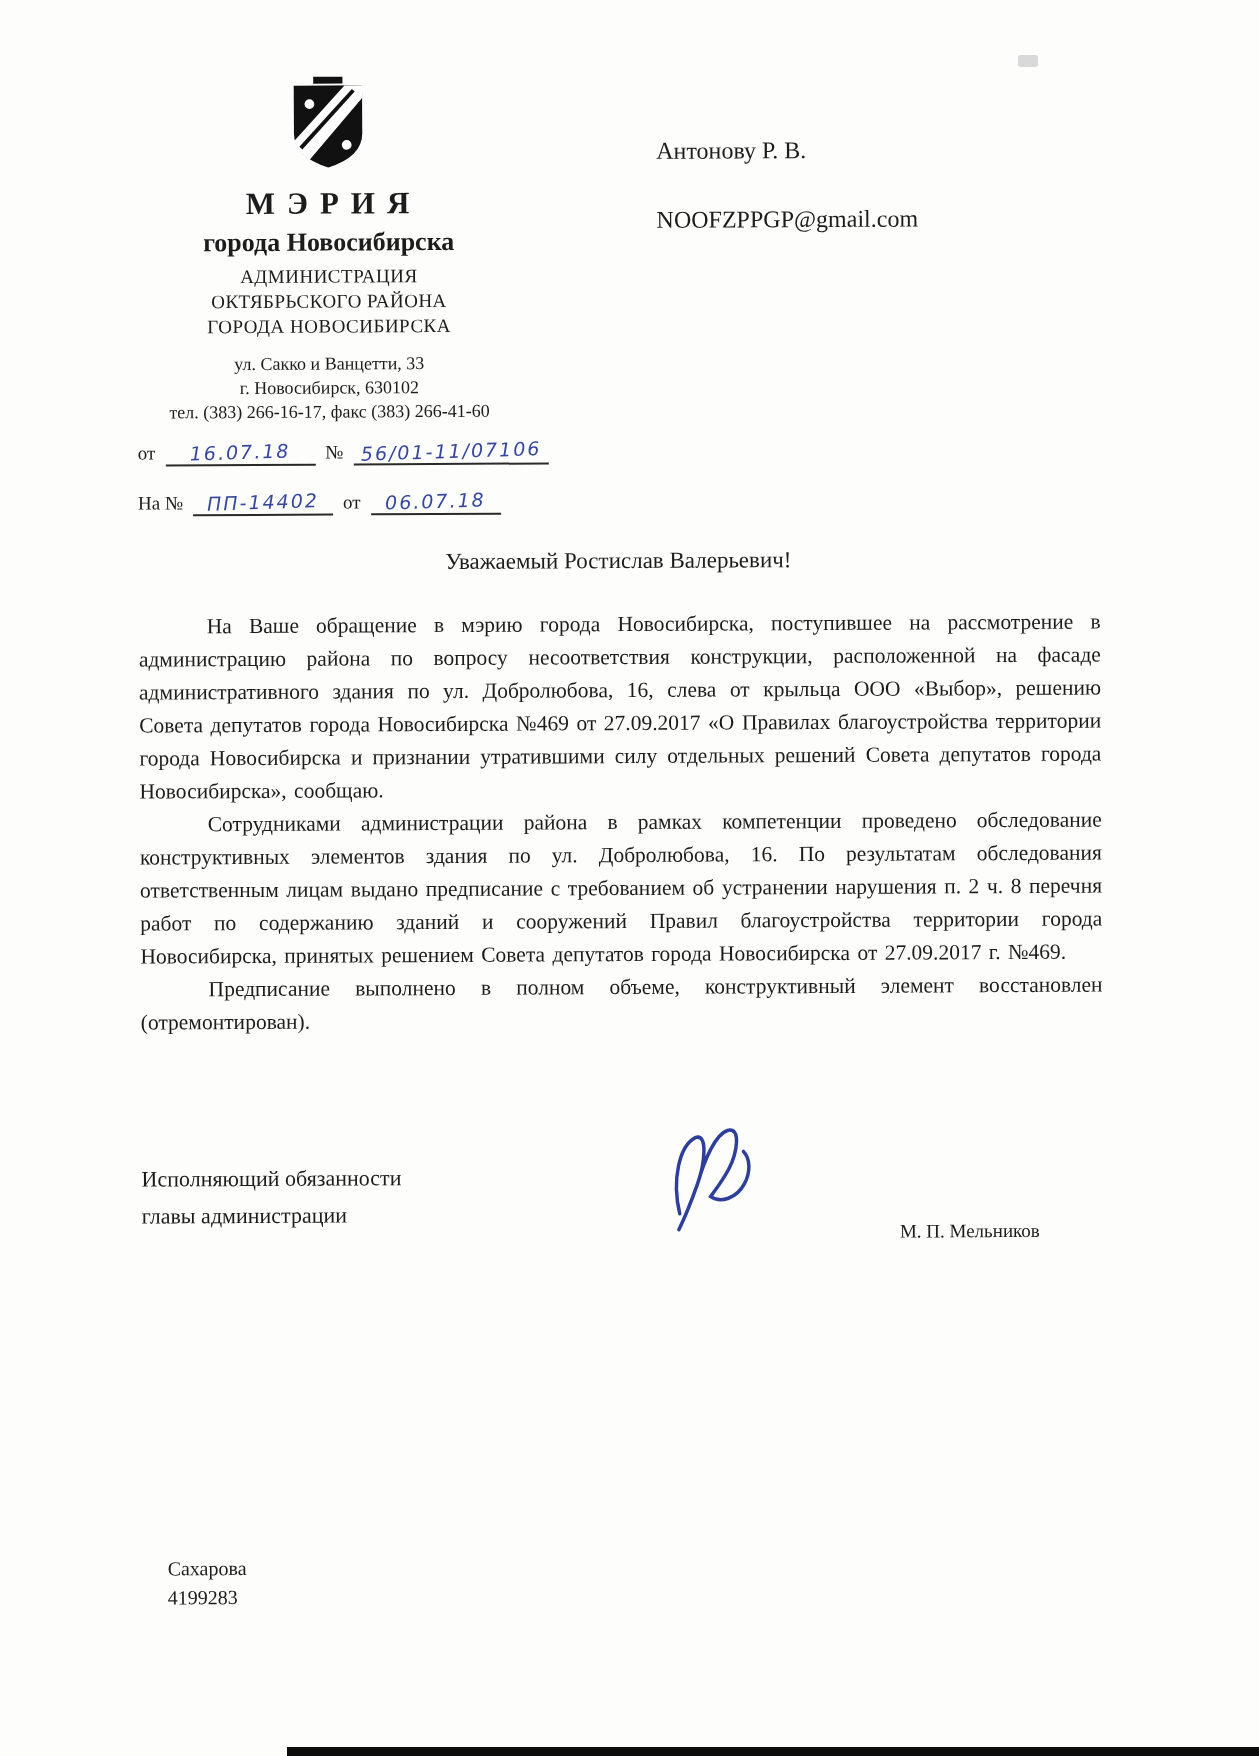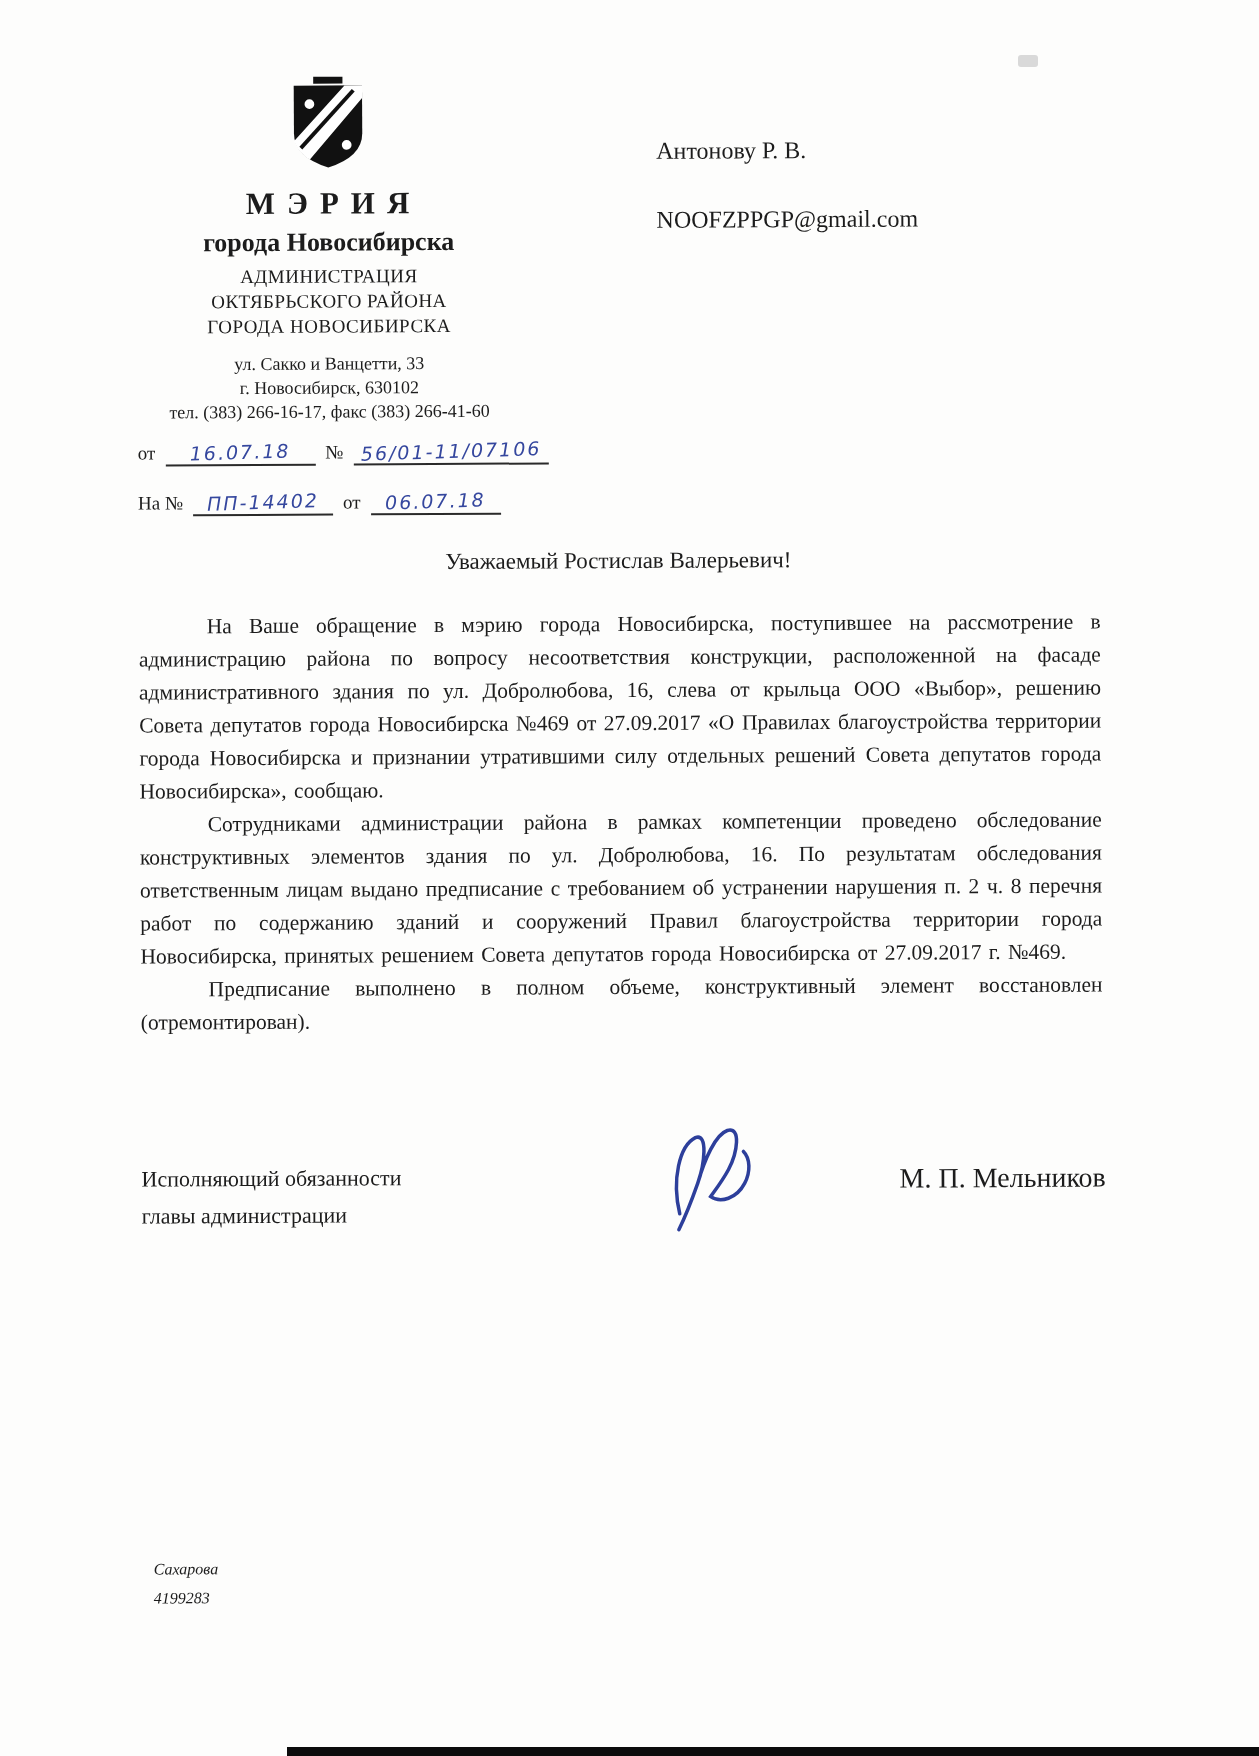--- a/index.html
+++ b/index.html
@@ -78,29 +78,28 @@
   .body-text p { text-indent: 68px; word-spacing: 2px; }
 
   
   .sig-position {
     position: absolute;
     left: 140px; top: 1158px;
     font-size: 22px;
     line-height: 37px;
   }
   .sig-scribble { position: absolute; left: 650px; top: 1118px; }
-  .sig-name { position: absolute; left: 898px; top: 1164px; font-size: 28px; }
+  .sig-name { position: absolute; left: 898px; top: 1222px; font-size: 19px; }
 
   
   .executor {
     position: absolute;
-    left: 150px; top: 1552px;
-    font-size: 16px;
+    left: 164px; top: 1552px;
+    font-size: 20px;
     line-height: 29px;
-    font-style: italic;
   }
 
   
   .scan-bar {
     position: absolute;
     left: 287px; top: 1747px;
     width: 972px; height: 9px;
     background: #0c0c0c;
   }
   .scan-smudge {

